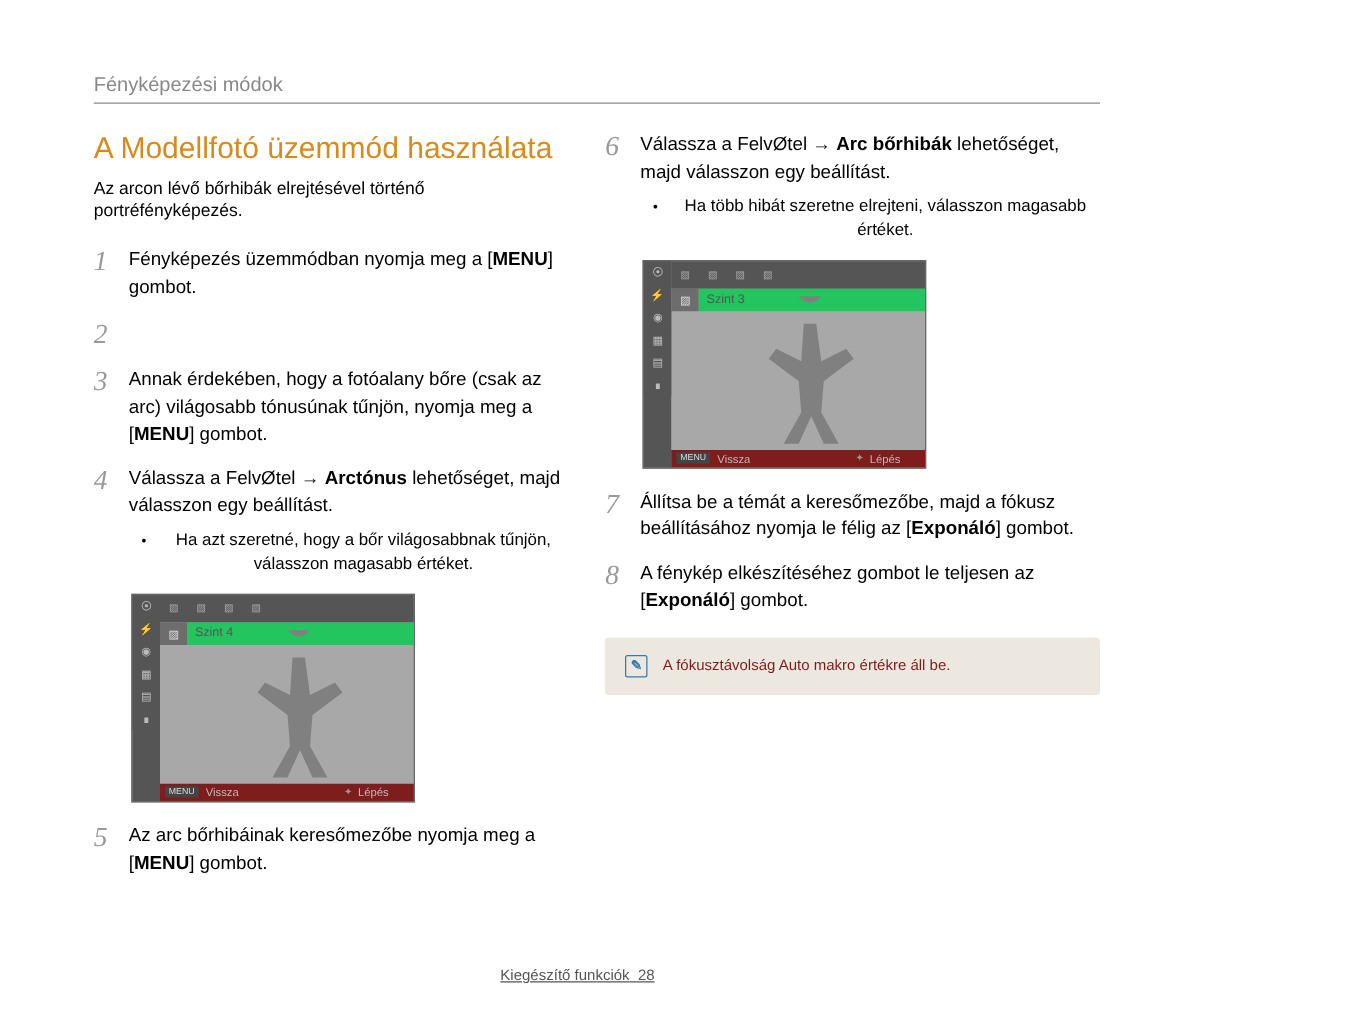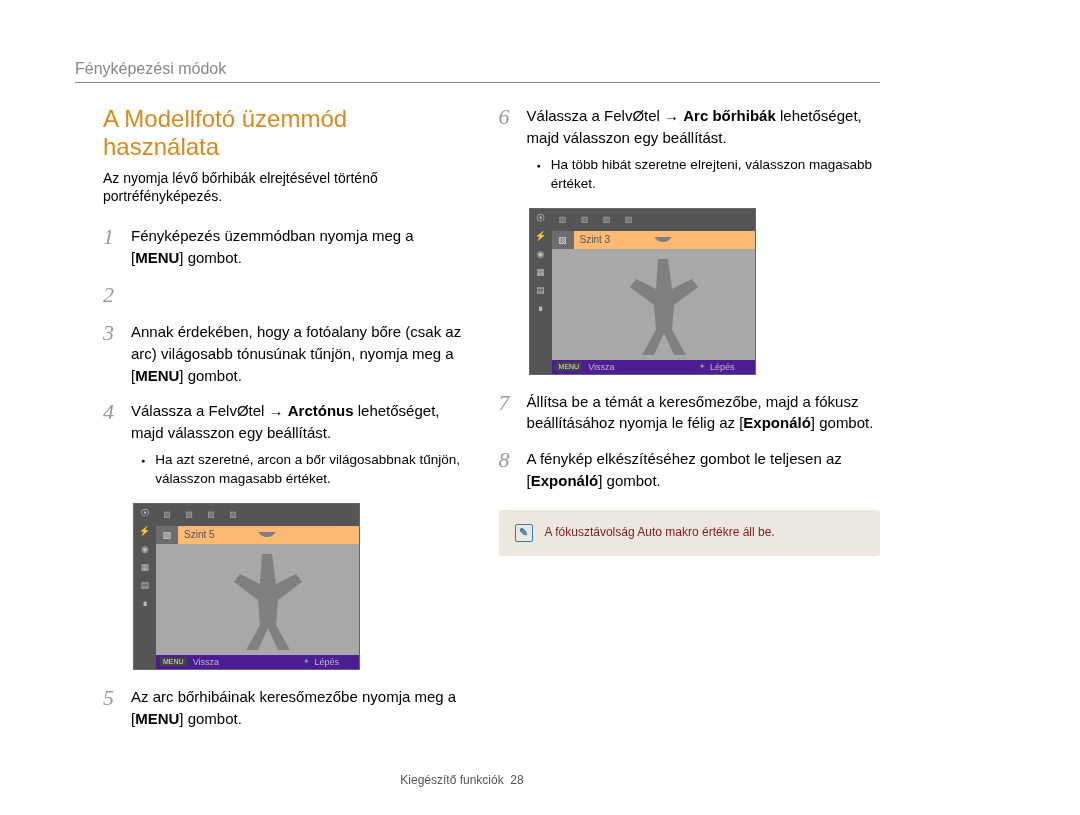--- a/index.html
+++ b/index.html
@@ -1,61 +1,61 @@
 <!DOCTYPE html>
 <html><head>
 <meta charset="utf-8">
 <style>
   body { margin:0; background:#fff; font-family:Arial, Helvetica, sans-serif; color:#000; }
   .page { width:924px; height:815px; position:relative; box-sizing:border-box; padding:60px 44px 30px 75px; }
   .breadcrumb { color:#888; font-size:16px; margin-bottom:4px; }
   .hr { border:none; border-top:1px solid #888; margin:0 0 22px 0; }
   .two-col { display:flex; gap:30px; }
-  .left-col { width:460px;margin-left:28px; }
+  .left-col { width:460px; }
   .right-col { width:480px; }
   h1 { font-weight:400; color:#d58b1e; font-size:24px; margin:0 0 8px 0; }
   .intro { font-size:14px; margin:0 0 20px 0; line-height:1.3; }
   .step { display:flex; margin:0 0 14px 0; }
   .step-num { font-style:italic; font-family:Georgia, 'Times New Roman', serif; font-size:22px; color:#999; width:28px; flex-shrink:0; line-height:1.1; }
   .step-body { font-size:15px; line-height:1.45; }
   .step-body b { font-weight:bold; }
   ul.sub { list-style:none; padding:0; margin:6px 0 0 10px; }
-  ul.sub li { font-size:13.5px; line-height:1.45; display:flex; }
+  ul.sub li { font-size:13.5px; line-height:1.45; display:flex;text-align:center; }
   ul.sub li::before { content:"●"; font-size:7px; margin-right:10px; position:relative; top:6px; }
   .mock { position:relative; width:225px; height:165px; margin:10px 0 16px 30px; border:1px solid #666; background:#a8a8a8; display:flex; }
   .mock-left-strip { width:22px; background:#555; position:relative; }
   .mock-left-strip .icon-cell { height:18px; background:#555; border-bottom:0; display:flex; align-items:center; justify-content:center; color:#bbb; font-size:9px; }
   .mock-body { flex:1; position:relative; }
   .mock-top { height:22px; background:#555; display:flex; }
   .mock-top .tcell { width:22px; height:22px; display:flex; align-items:center; justify-content:center; color:#aaa; font-size:8px; }
   .mock-second-row { height:18px; display:flex; }
   .mock-second-row .sel { width:22px; background:#6d6d6d; display:flex; align-items:center; justify-content:center; font-size:9px; color:#ddd; }
-  .mock-second-row .label { background:#fdba74; font-size:10px; color:#555; height:18px; line-height:18px; padding-left:6px; flex:1; }
+  .mock-second-row .label { background:#22c55e; font-size:10px; color:#555; height:18px; line-height:18px; padding-left:6px; flex:1; }
   .mock-silhouette { position:absolute; left:56px; top:28px; }
   .sil { fill:#808080; }
-  .mock-bottom { position:absolute; bottom:0; left:0; right:0; height:14px; background:#4c1d95; color:#bbb; font-size:9px; display:flex; align-items:center; }
+  .mock-bottom { position:absolute; bottom:0; left:0; right:0; height:14px; background:#7f1d1d; color:#bbb; font-size:9px; display:flex; align-items:center; }
   .mock-bottom .menu-tag { background:#444; color:#ddd; font-size:7px; padding:1px 3px; margin:0 4px; }
   .mock-bottom .bk { margin-left:2px; }
   .mock-bottom .spacer { flex:1; }
   .mock-bottom .dot { width:8px; height:8px; margin-right:4px;  display:flex; align-items:center; justify-content:center; color:#999; font-size:8px; }
   .note-box { background:#ece8e0; border-radius:3px; padding:14px 16px; display:flex; align-items:flex-start; gap:12px; margin-top:18px; }
   .note-icon { width:16px; height:16px; border:1px solid #3a7aa6; border-radius:2px; display:flex; align-items:center; justify-content:center; color:#3a7aa6; font-size:11px; font-weight:bold; flex-shrink:0; }
   .note-text { font-size:12px; color:#7f1d1d; line-height:1.4; }
-  .footer { position:absolute; bottom:28px; left:0; right:0; text-align:center; font-size:12px; color:#555; }
+  .footer { position:absolute; bottom:28px; left:0; right:0; text-align:center; font-size:12px; color:#555;text-decoration:underline; }
 </style>
 </head>
 <body>
 
 <div class="page">
   <div class="breadcrumb">Fényképezési módok</div>
   <hr class="hr">
   <div class="two-col">
     <div class="left-col">
       <h1>A Modellfotó üzemmód használata</h1>
-      <p class="intro">Az nyomja lévő bőrhibák elrejtésével történő portréfényképezés.</p>
+      <p class="intro">Az arcon lévő bőrhibák elrejtésével történő portréfényképezés.</p>
 
       <div class="step">
         <div class="step-num">1</div>
         <div class="step-body"><span>Fényképezés üzemmódban nyomja meg a [</span><b>MENU</b><span>] gombot.</span></div>
       </div>
 
       <div class="step">
         <div class="step-num">2</div>
       </div>
 
@@ -63,21 +63,21 @@
         <div class="step-num">3</div>
         <div class="step-body"><span>Annak érdekében, hogy a fotóalany bőre (csak az arc) világosabb tónusúnak tűnjön, nyomja meg a [</span><b>MENU</b><span>] gombot.</span></div>
       </div>
 
       <div class="step">
         <div class="step-num">4</div>
         <div class="step-body">
           <span>Válassza a FelvØtel → </span><b>Arctónus</b><span> lehetőséget, majd válasszon egy beállítást.</span>
           <ul class="sub">
               <li>
-                <span>Ha azt szeretné, arcon a bőr világosabbnak tűnjön, válasszon magasabb értéket.</span>
+                <span>Ha azt szeretné, hogy a bőr világosabbnak tűnjön, válasszon magasabb értéket.</span>
               </li>
             </ul>
         </div>
       </div>
 
       <div class="mock">
         <div class="mock-left-strip">
           <div class="icon-cell">⦿</div>
           <div class="icon-cell">⚡</div>
           <div class="icon-cell">◉</div>
@@ -87,21 +87,21 @@
         </div>
         <div class="mock-body">
           <div class="mock-top">
             <div class="tcell">▧</div>
             <div class="tcell">▧</div>
             <div class="tcell">▧</div>
             <div class="tcell">▧</div>
           </div>
           <div class="mock-second-row">
             <div class="sel">▨</div>
-            <div class="label">Szint 5</div>
+            <div class="label">Szint 4</div>
           </div>
           <svg class="mock-silhouette" width="110" height="120" viewBox="0 0 110 120">
             <path class="sil" d="M55 5 a10 10 0 1 1 0.1 0 M50 22 h10 l4 30 l20 -10 l6 8 l-24 18 l-2 25 l14 25 h-12 l-10 -22 l-10 22 h-12 l14 -25 l-2 -25 l-24 -18 l6 -8 l20 10 z"></path>
           </svg>
           <div class="mock-bottom">
             <span class="menu-tag">MENU</span>
             <span class="bk">Vissza</span>
             <span class="spacer"></span>
             <span class="dot">✦</span>
             <span>Lépés</span>

